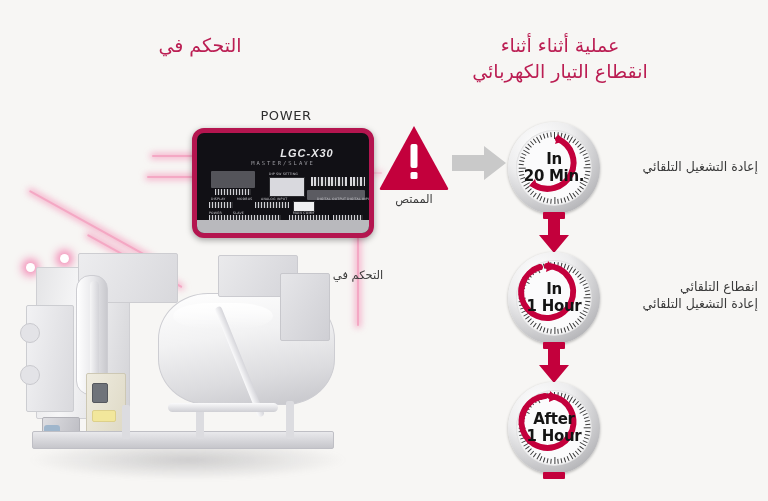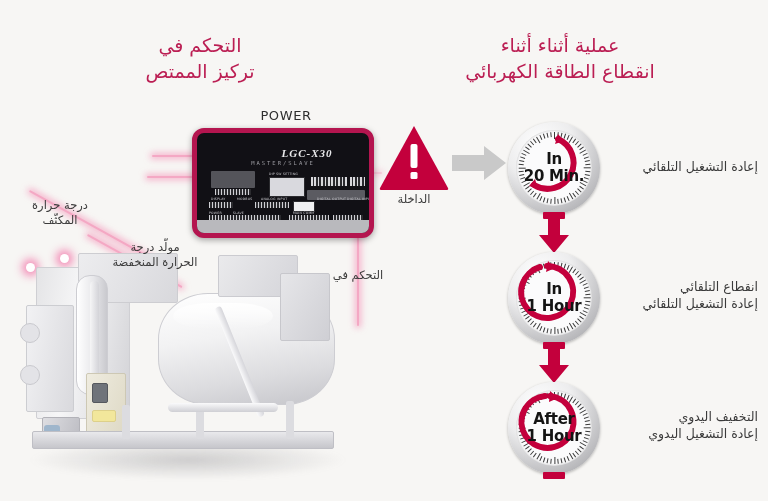--- a/index.html
+++ b/index.html
@@ -40,21 +40,21 @@
 
   
   #micom-label{position:absolute;left:238px;top:108px;width:96px;text-align:center;
     color:#2e2e2e;font-size:13px;letter-spacing:.6px;direction:ltr;}
   #micom-box{
     position:absolute;left:192px;top:128px;width:172px;height:100px;
     background:#111015;border:5px solid #b4154f;border-radius:12px;
     box-shadow:0 2px 6px rgba(0,0,0,.35);overflow:hidden;
   }
   #micom-brand{position:absolute;left:0;right:0;top:14px;text-align:center;
-    color:#e8e8ea;font-family:Liberation Serif, serif;
+    color:#e8e8ea;font-family:Liberation Sans, sans-serif;
     font-size:11px;font-weight:bold;font-style:italic;letter-spacing:1px;direction:ltr;padding-left:48px;}
   #micom-sub{position:absolute;left:0;right:0;top:27px;text-align:center;
     color:#9a9aa0;font-family:"DejaVu Sans Mono","Liberation Mono",monospace;
     font-size:5.5px;letter-spacing:2px;direction:ltr;}
   .chip{position:absolute;background:#4a4a50;border-radius:1px;}
   .pinrow{position:absolute;height:9px;
     background:repeating-linear-gradient(90deg,#d8d8dc 0 1.6px,#2a2a2e 1.6px 3.4px);}
   .pinrow.small{height:6px;
     background:repeating-linear-gradient(90deg,#cfcfd4 0 1.4px,#2a2a2e 1.4px 3px);}
   .silk{position:absolute;color:#cfcfd4;font-size:3.2px;letter-spacing:.2px;direction:ltr;
@@ -94,26 +94,25 @@
   .rlabel{position:absolute;color:#3b3b3b;font-size:12.5px;line-height:17px;
     text-align:right;direction:rtl;}
 </style>
 </head>
 <body>
 
 <div id="stage">
 
   <div class="heading" id="heading-left">
     <div>التحكم في</div>
-    <div>تركيز الممتص</div>
   </div>
 
   <div class="heading" id="heading-right">
     <div>عملية أثناء أثناء</div>
-    <div>انقطاع الطاقة الكهربائي</div>
+    <div>انقطاع التيار الكهربائي</div>
   </div>
 
   <div class="glowline" style="left:30px;top:190px;width:140px;height:2px;transform:rotate(29deg);transform-origin:0 0;"></div>
   <div class="glowline" style="left:152px;top:155px;width:46px;height:2px;"></div>
   <div class="glowdot" style="left:26px;top:263px;"></div>
 
   <div class="glowline" style="left:88px;top:234px;width:108px;height:2px;transform:rotate(29deg);transform-origin:0 0;"></div>
   <div class="glowline" style="left:147px;top:176px;width:51px;height:2px;"></div>
   <div class="glowdot" style="left:60px;top:254px;"></div>
 
@@ -156,29 +155,21 @@
 
     <div class="mpart" style="left:14px;top:186px;width:300px;height:16px;background:linear-gradient(180deg,#e9e9ec,#c6c6cb);border:1px solid #bfbfc5;"></div>
     <div class="mpart" style="left:104px;top:160px;width:8px;height:34px;background:#dcdce0;"></div>
     <div class="mpart" style="left:178px;top:158px;width:8px;height:36px;background:#dcdce0;"></div>
     <div class="mpart" style="left:268px;top:156px;width:8px;height:38px;background:#dcdce0;"></div>
 
     <div class="mpart" style="left:150px;top:158px;width:110px;height:9px;border-radius:5px;
                 background:linear-gradient(180deg,#fafafb,#cfcfd4);"></div>
   </div>
 
-  <div class="anno" style="left:12px;top:198px;width:96px;">
-    <div>درجة حرارة</div>
-    <div>المكثّف</div>
-  </div>
-
-  <div class="anno" style="left:95px;top:240px;width:120px;">
-    <div>مولّد درجة</div>
-    <div>الحرارة المنخفضة</div>
-  </div>
+
 
   <div class="anno" style="left:303px;top:268px;width:110px;">
     <div>التحكم في</div>
   </div>
 
   <div id="micom-label">POWER</div>
 
   <div id="micom-box">
     <div id="micom-brand">LGC-X30</div>
     <div id="micom-sub">MASTER/SLAVE</div>
@@ -213,21 +204,21 @@
     <div id="micom-base"></div>
   </div>
 
   <div id="warn">
     <svg width="72" height="68" viewBox="0 0 72 68" aria-hidden="true">
       <path d="M36 2 L70 64 Q71 66 68 66 L4 66 Q1 66 2 64 Z" fill="#c3003c"></path>
       <rect x="32.5" y="20" width="7" height="24" rx="2" fill="#ffffff"></rect>
       <rect x="32.5" y="48" width="7" height="7" rx="1.5" fill="#ffffff"></rect>
     </svg>
   </div>
-  <div id="warn-label">الداخلة</div>
+  <div id="warn-label">الممتص</div>
 
   <div id="grey-arrow">
     <svg width="54" height="34" viewBox="0 0 54 34" aria-hidden="true">
       <path d="M0 9 L32 9 L32 0 L54 17 L32 34 L32 25 L0 25 Z" fill="#c9c9c9"></path>
     </svg>
   </div>
 
   <div class="clock" style="left:508px;top:122px;">
     <div class="face">
       <div class="ticks" id="ticks1">
@@ -471,18 +462,14 @@
         <path d="M 36 1 L 44 8 L 35 12 Z" fill="#c3003c"></path>
       </svg>
       <div class="txt">
         <div>After</div>
         <div>1 Hour</div>
       </div>
     </div>
     <div class="stand"></div>
   </div>
 
-  <div class="rlabel" style="left:600px;top:408px;width:158px;">
-    <div>التخفيف اليدوي</div>
-    <div>إعادة التشغيل اليدوي</div>
-  </div>
 
 </div>
 
 </body></html>

